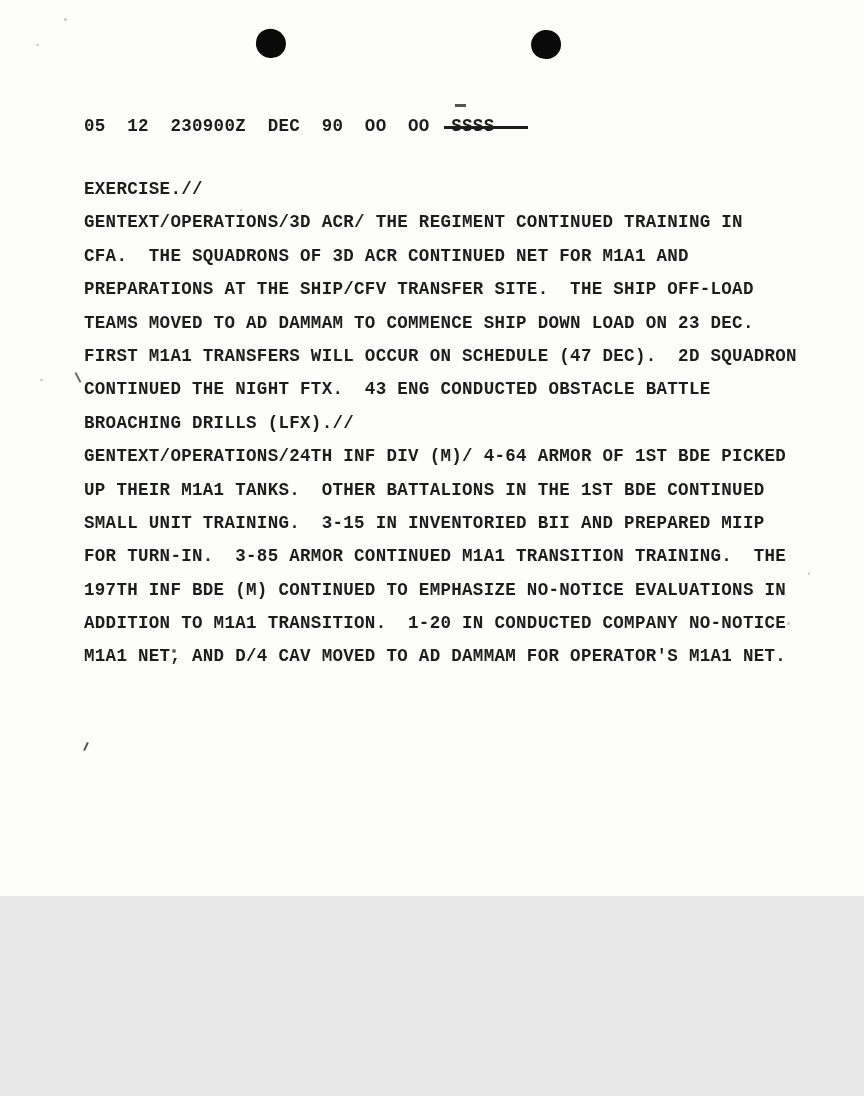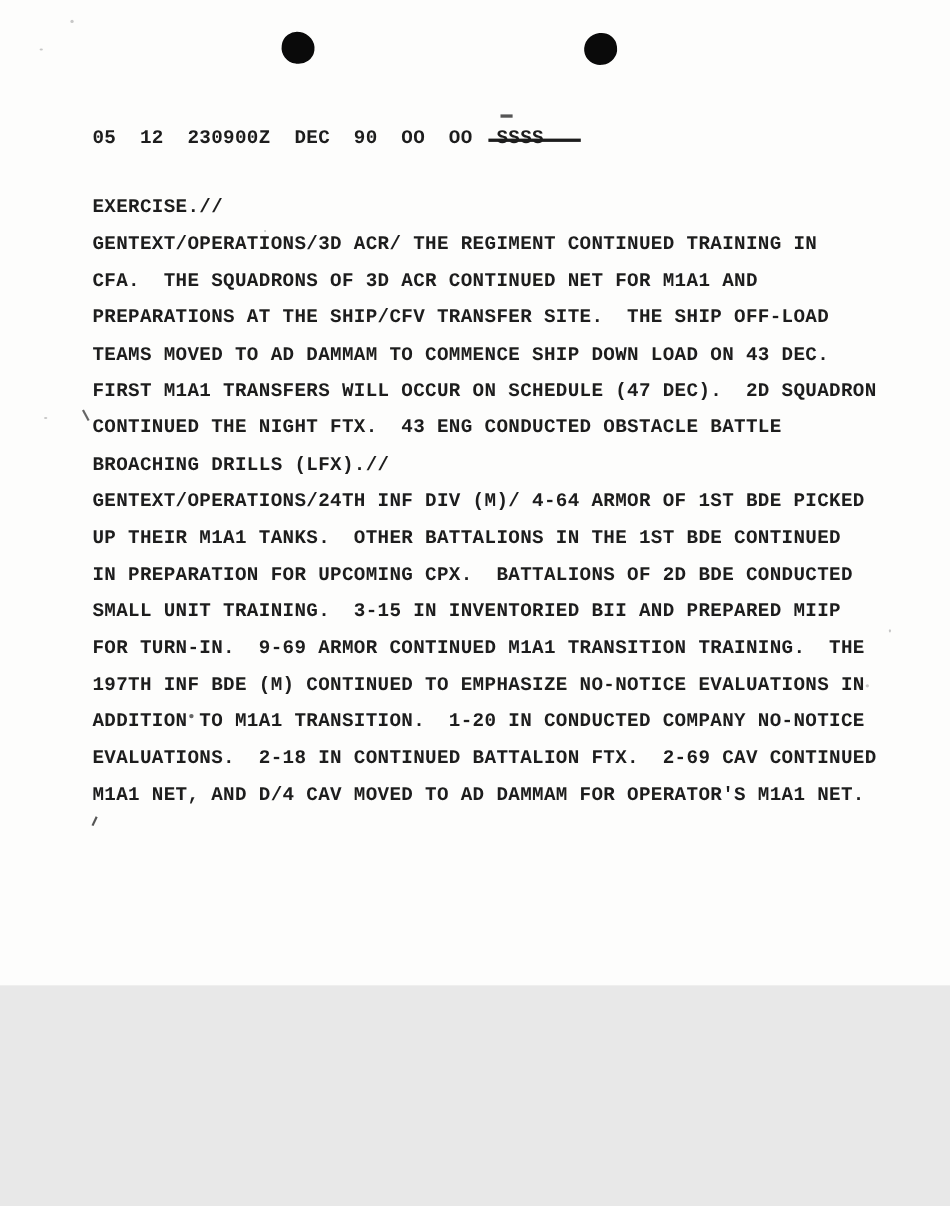--- a/index.html
+++ b/index.html
@@ -90,32 +90,30 @@
   <div class="hole-dot dot-left"></div>
   <div class="hole-dot dot-right"></div>
 
   <div class="header-line"><span>05  12  230900Z  DEC  90  OO  OO  </span><span class="struck">SSSS</span></div>
 
   <div class="body-text">
     <div class="body-line">EXERCISE.//</div>
     <div class="body-line">GENTEXT/OPERATIONS/3D ACR/ THE REGIMENT CONTINUED TRAINING IN</div>
     <div class="body-line">CFA.  THE SQUADRONS OF 3D ACR CONTINUED NET FOR M1A1 AND</div>
     <div class="body-line">PREPARATIONS AT THE SHIP/CFV TRANSFER SITE.  THE SHIP OFF-LOAD</div>
-    <div class="body-line">TEAMS MOVED TO AD DAMMAM TO COMMENCE SHIP DOWN LOAD ON 43 DEC.</div>
+    <div class="body-line">TEAMS MOVED TO AD DAMMAM TO COMMENCE SHIP DOWN LOAD ON 23 DEC.</div>
     <div class="body-line">FIRST M1A1 TRANSFERS WILL OCCUR ON SCHEDULE (47 DEC).  2D SQUADRON</div>
     <div class="body-line">CONTINUED THE NIGHT FTX.  43 ENG CONDUCTED OBSTACLE BATTLE</div>
     <div class="body-line">BROACHING DRILLS (LFX).//</div>
     <div class="body-line">GENTEXT/OPERATIONS/24TH INF DIV (M)/ 4-64 ARMOR OF 1ST BDE PICKED</div>
     <div class="body-line">UP THEIR M1A1 TANKS.  OTHER BATTALIONS IN THE 1ST BDE CONTINUED</div>
-    <div class="body-line">IN PREPARATION FOR UPCOMING CPX.  BATTALIONS OF 2D BDE CONDUCTED</div>
     <div class="body-line">SMALL UNIT TRAINING.  3-15 IN INVENTORIED BII AND PREPARED MIIP</div>
-    <div class="body-line">FOR TURN-IN.  9-69 ARMOR CONTINUED M1A1 TRANSITION TRAINING.  THE</div>
+    <div class="body-line">FOR TURN-IN.  3-85 ARMOR CONTINUED M1A1 TRANSITION TRAINING.  THE</div>
     <div class="body-line">197TH INF BDE (M) CONTINUED TO EMPHASIZE NO-NOTICE EVALUATIONS IN</div>
     <div class="body-line">ADDITION TO M1A1 TRANSITION.  1-20 IN CONDUCTED COMPANY NO-NOTICE</div>
-    <div class="body-line">EVALUATIONS.  2-18 IN CONTINUED BATTALION FTX.  2-69 CAV CONTINUED</div>
     <div class="body-line">M1A1 NET, AND D/4 CAV MOVED TO AD DAMMAM FOR OPERATOR'S M1A1 NET.</div>
   </div>
 
   <div class="footer-classification">UNCLASSIFIED</div>
 
   <div class="artifact mark-dash-above"></div>
   <div class="artifact mark-backslash"></div>
   <div class="artifact mark-grave"></div>
   <div class="artifact mark-dot-over-bde"></div>
   <div class="speck" style="left:64px;  top:18px;  width:3px; height:3px;"></div>

